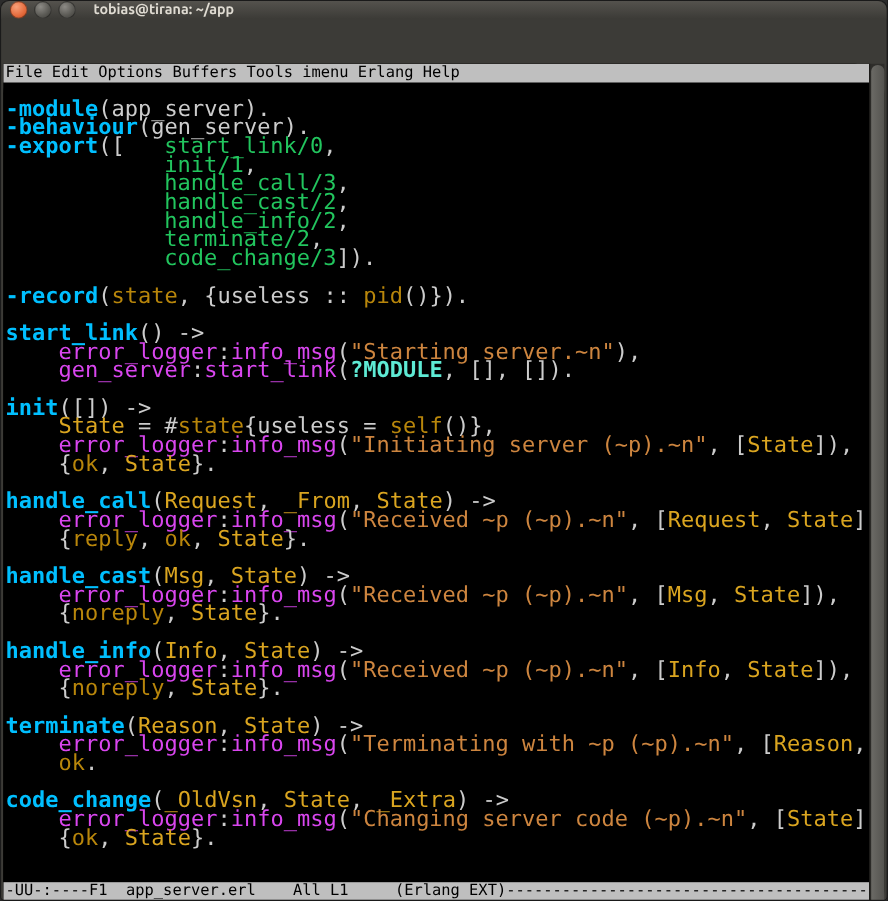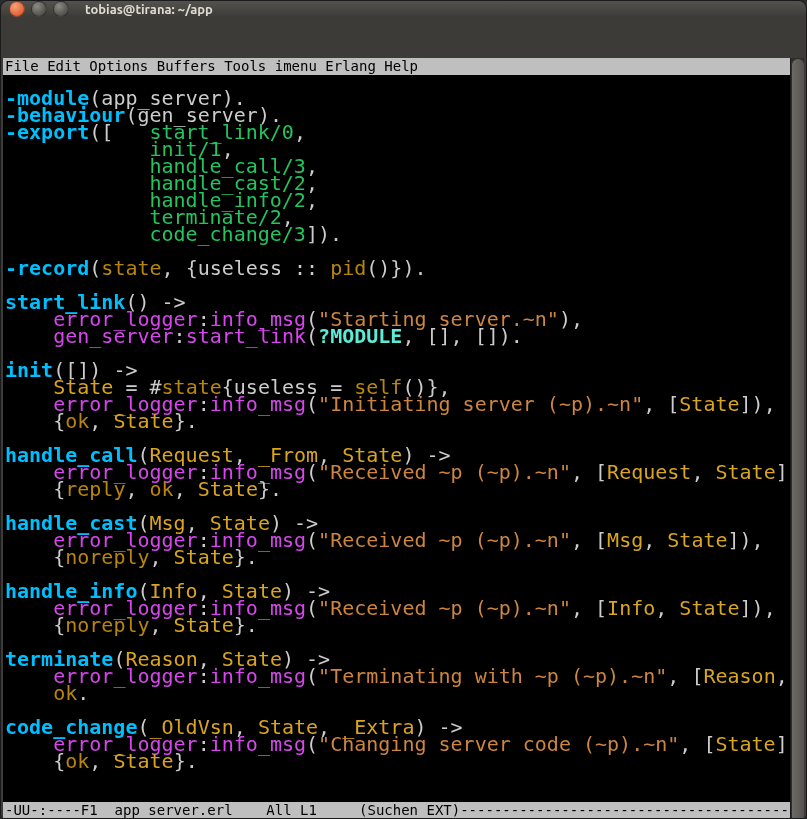--- a/index.html
+++ b/index.html
@@ -140,21 +140,21 @@
     <span class="win-btn win-min"></span>
     <span class="win-btn win-max"></span>
     <span class="title-text">tobias@tirana: ~/app</span>
   </div>
 
 
   <div class="terminal">
     <div class="term-inner">
       <div class="emacs-menu">File Edit Options Buffers Tools imenu Erlang Help                               </div>
       <div class="code" id="code-area"><div><span class="kw">-module</span><span class="plain">(</span><span class="plain">app_server</span><span class="plain">).</span></div><div><span class="kw">-behaviour</span><span class="plain">(</span><span class="plain">gen_server</span><span class="plain">).</span></div><div><span class="kw">-export</span><span class="plain">([</span><span class="atom">start_link/0</span><span class="plain">,</span></div><div><span class="plain">         </span><span class="atom">init/1</span><span class="plain">,</span></div><div><span class="plain">         </span><span class="atom">handle_call/3</span><span class="plain">,</span></div><div><span class="plain">         </span><span class="atom">handle_cast/2</span><span class="plain">,</span></div><div><span class="plain">         </span><span class="atom">handle_info/2</span><span class="plain">,</span></div><div><span class="plain">         </span><span class="atom">terminate/2</span><span class="plain">,</span></div><div><span class="plain">         </span><span class="atom">code_change/3</span><span class="plain">]).</span></div><div>&nbsp;</div><div><span class="kw">-record</span><span class="plain">(</span><span class="type">state</span><span class="plain">, {useless :: </span><span class="type">pid</span><span class="plain">()}).</span></div><div>&nbsp;</div><div><span class="func">start_link</span><span class="plain">() -&gt;</span></div><div><span class="plain">    </span><span class="call">error_logger</span><span class="plain">:</span><span class="call">info_msg</span><span class="plain">(</span><span class="str">"Starting server.~n"</span><span class="plain">),</span></div><div><span class="plain">    </span><span class="call">gen_server</span><span class="plain">:</span><span class="call">start_link</span><span class="plain">(</span><span class="mac">?MODULE</span><span class="plain">, [], []).</span></div><div>&nbsp;</div><div><span class="func">init</span><span class="plain">([]) -&gt;</span></div><div><span class="plain">    </span><span class="var">State</span><span class="plain"> = #</span><span class="type">state</span><span class="plain">{useless = </span><span class="type">self</span><span class="plain">()},</span></div><div><span class="plain">    </span><span class="call">error_logger</span><span class="plain">:</span><span class="call">info_msg</span><span class="plain">(</span><span class="str">"Initiating server (~p).~n"</span><span class="plain">, [</span><span class="var">State</span><span class="plain">]),</span></div><div><span class="plain">    {</span><span class="type">ok</span><span class="plain">, </span><span class="var">State</span><span class="plain">}.</span></div><div>&nbsp;</div><div><span class="func">handle_call</span><span class="plain">(</span><span class="var">Request</span><span class="plain">, </span><span class="var">_From</span><span class="plain">, </span><span class="var">State</span><span class="plain">) -&gt;</span></div><div><span class="plain">    </span><span class="call">error_logger</span><span class="plain">:</span><span class="call">info_msg</span><span class="plain">(</span><span class="str">"Received ~p (~p).~n"</span><span class="plain">, [</span><span class="var">Request</span><span class="plain">, </span><span class="var">State</span><span class="plain">]),</span></div><div><span class="plain">    {</span><span class="type">reply</span><span class="plain">, </span><span class="type">ok</span><span class="plain">, </span><span class="var">State</span><span class="plain">}.</span></div><div>&nbsp;</div><div><span class="func">handle_cast</span><span class="plain">(</span><span class="var">Msg</span><span class="plain">, </span><span class="var">State</span><span class="plain">) -&gt;</span></div><div><span class="plain">    </span><span class="call">error_logger</span><span class="plain">:</span><span class="call">info_msg</span><span class="plain">(</span><span class="str">"Received ~p (~p).~n"</span><span class="plain">, [</span><span class="var">Msg</span><span class="plain">, </span><span class="var">State</span><span class="plain">]),</span></div><div><span class="plain">    {</span><span class="type">noreply</span><span class="plain">, </span><span class="var">State</span><span class="plain">}.</span></div><div>&nbsp;</div><div><span class="func">handle_info</span><span class="plain">(</span><span class="var">Info</span><span class="plain">, </span><span class="var">State</span><span class="plain">) -&gt;</span></div><div><span class="plain">    </span><span class="call">error_logger</span><span class="plain">:</span><span class="call">info_msg</span><span class="plain">(</span><span class="str">"Received ~p (~p).~n"</span><span class="plain">, [</span><span class="var">Info</span><span class="plain">, </span><span class="var">State</span><span class="plain">]),</span></div><div><span class="plain">    {</span><span class="type">noreply</span><span class="plain">, </span><span class="var">State</span><span class="plain">}.</span></div><div>&nbsp;</div><div><span class="func">terminate</span><span class="plain">(</span><span class="var">Reason</span><span class="plain">, </span><span class="var">State</span><span class="plain">) -&gt;</span></div><div><span class="plain">    </span><span class="call">error_logger</span><span class="plain">:</span><span class="call">info_msg</span><span class="plain">(</span><span class="str">"Terminating with ~p (~p).~n"</span><span class="plain">, [</span><span class="var">Reason</span><span class="plain">, </span><span class="var">State</span><span class="plain">]),</span></div><div><span class="plain">    </span><span class="type">ok</span><span class="plain">.</span></div><div>&nbsp;</div><div><span class="func">code_change</span><span class="plain">(</span><span class="var">_OldVsn</span><span class="plain">, </span><span class="var">State</span><span class="plain">, </span><span class="var">_Extra</span><span class="plain">) -&gt;</span></div><div><span class="plain">    </span><span class="call">error_logger</span><span class="plain">:</span><span class="call">info_msg</span><span class="plain">(</span><span class="str">"Changing server code (~p).~n"</span><span class="plain">, [</span><span class="var">State</span><span class="plain">]),</span></div><div><span class="plain">    {</span><span class="type">ok</span><span class="plain">, </span><span class="var">State</span><span class="plain">}.</span></div><div>&nbsp;</div></div>
-      <div class="modeline"><span>-UU-:----F1  </span><span class="bold">app_server.erl</span><span>    All L1     (Suchen EXT)</span><span>----------------------------------------</span></div>
+      <div class="modeline"><span>-UU-:----F1  </span><span class="bold">app_server.erl</span><span>    All L1     (Erlang EXT)</span><span>----------------------------------------</span></div>
       <div class="minibuf"> </div>
     </div>
     <div class="scrollbar">
       <div class="scrollbar-thumb"></div>
     </div>
   </div>
 
 </div>
 
 </body></html>

